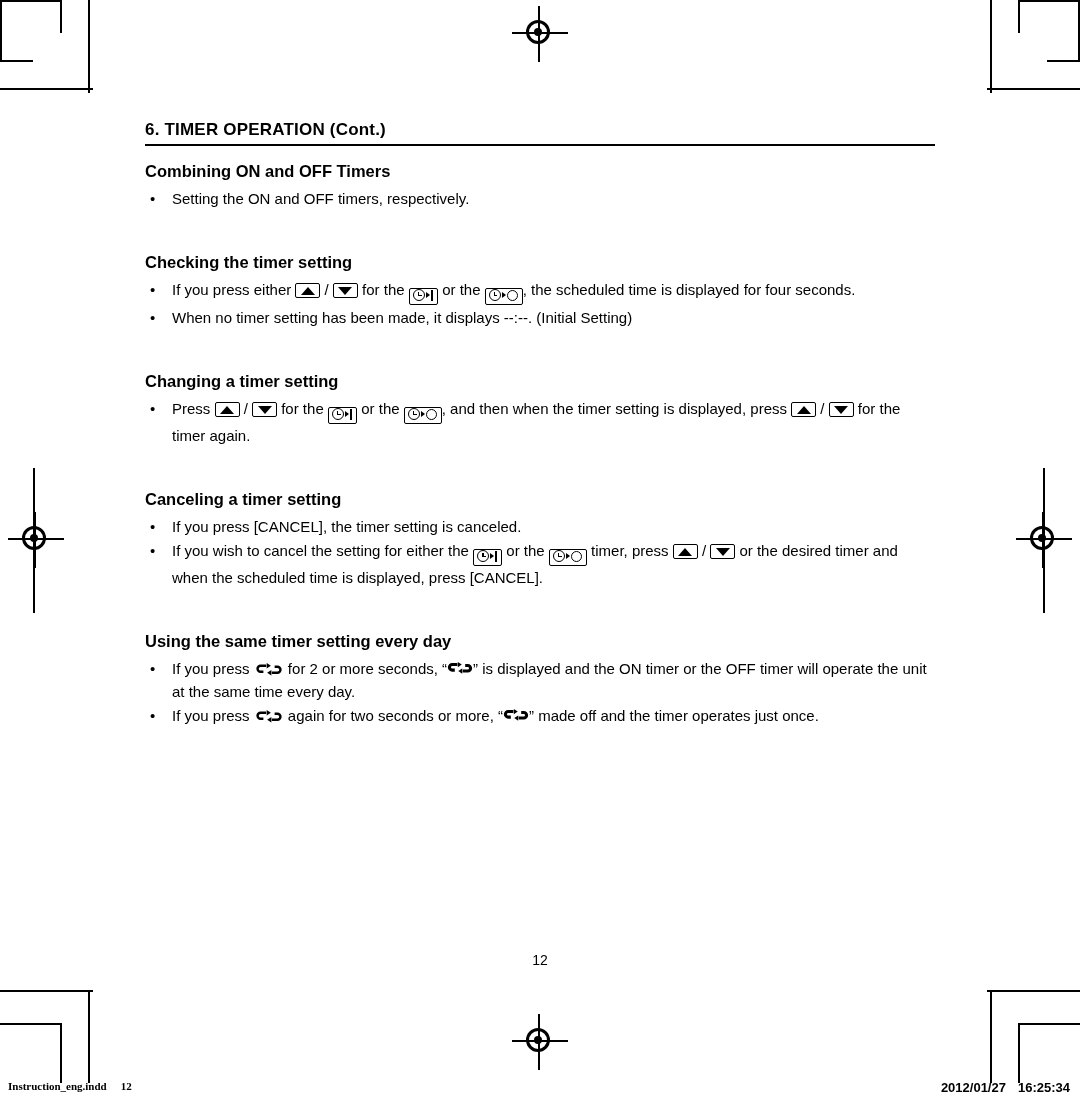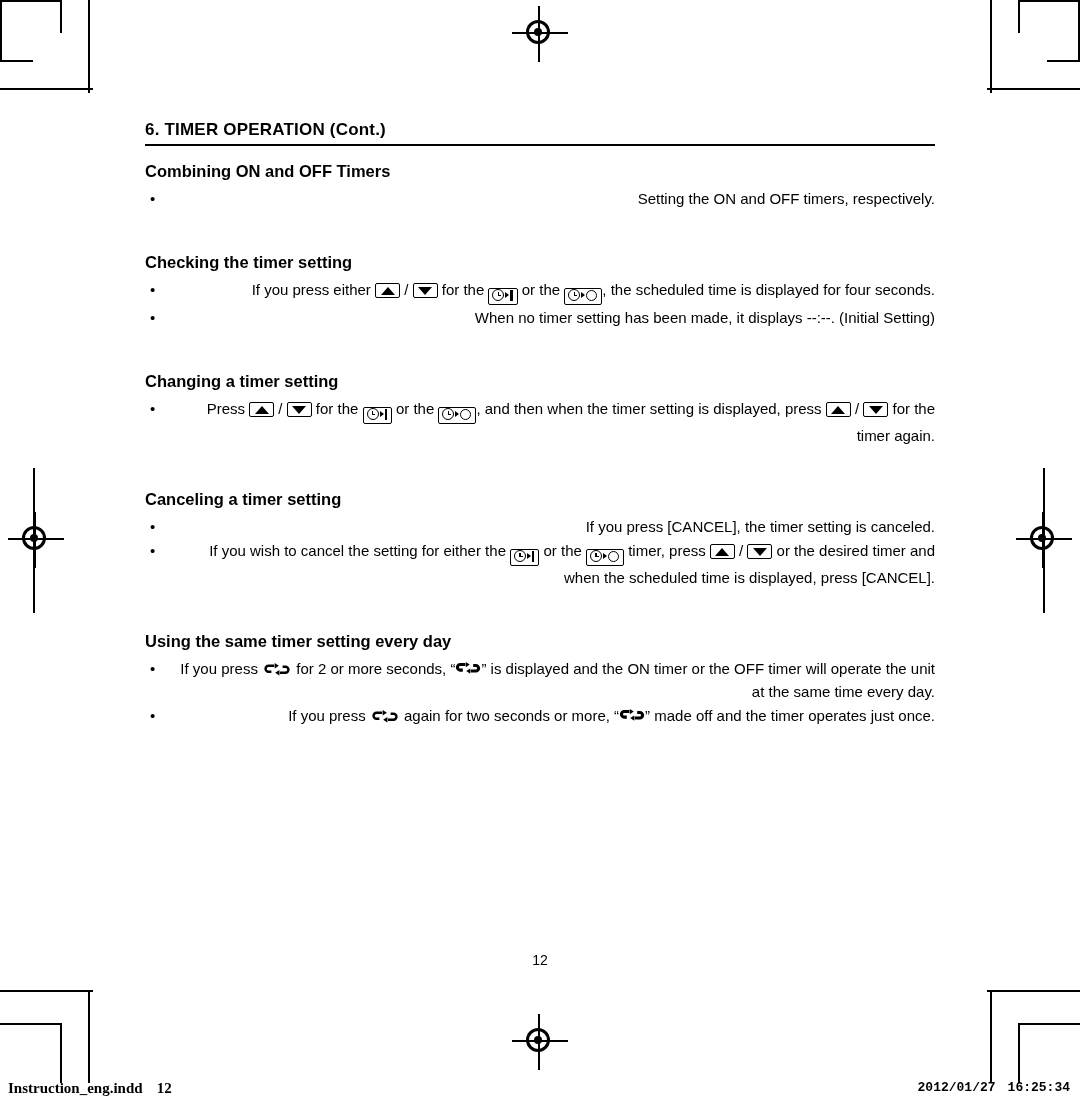--- a/index.html
+++ b/index.html
@@ -74,21 +74,20 @@
     font-size: 16.5px;
     font-weight: bold;
     margin: 16px 0 6px 0;
   }
   .section-spacer { height: 26px; }
 
   ul.bullets {
     list-style: none;
     margin: 0;
     padding: 0;
-    text-align: right;
   }
   ul.bullets li {
     position: relative;
     padding-left: 27px;
     font-size: 15px;
     line-height: 23px;
     margin-bottom: 1px;
   }
   ul.bullets li::before {
     content: "•";
@@ -213,29 +212,29 @@
     text-align: center;
     font-size: 14px;
   }
 
   .footer-left {
     position: absolute;
     left: 8px;
     top: 1080px;
     font-family: "Liberation Serif", serif;
     font-weight: bold;
-    font-size: 15px;
+    font-size: 11px;
   }
   .footer-left .fnum { margin-left: 14px; }
 
   .footer-right {
     position: absolute;
     right: 10px;
     top: 1080px;
-    font-family: Liberation Mono, monospace;
+    font-family: Liberation Sans, sans-serif;
     font-weight: bold;
     font-size: 13px;
   }
   .footer-right .ftime { margin-left: 12px; }
 </style>
 </head>
 <body>
 
 <div class="crop" style="left:0;top:0;width:95px;height:95px;">
   <div class="h" style="left:0;top:0;width:60px;"></div>

